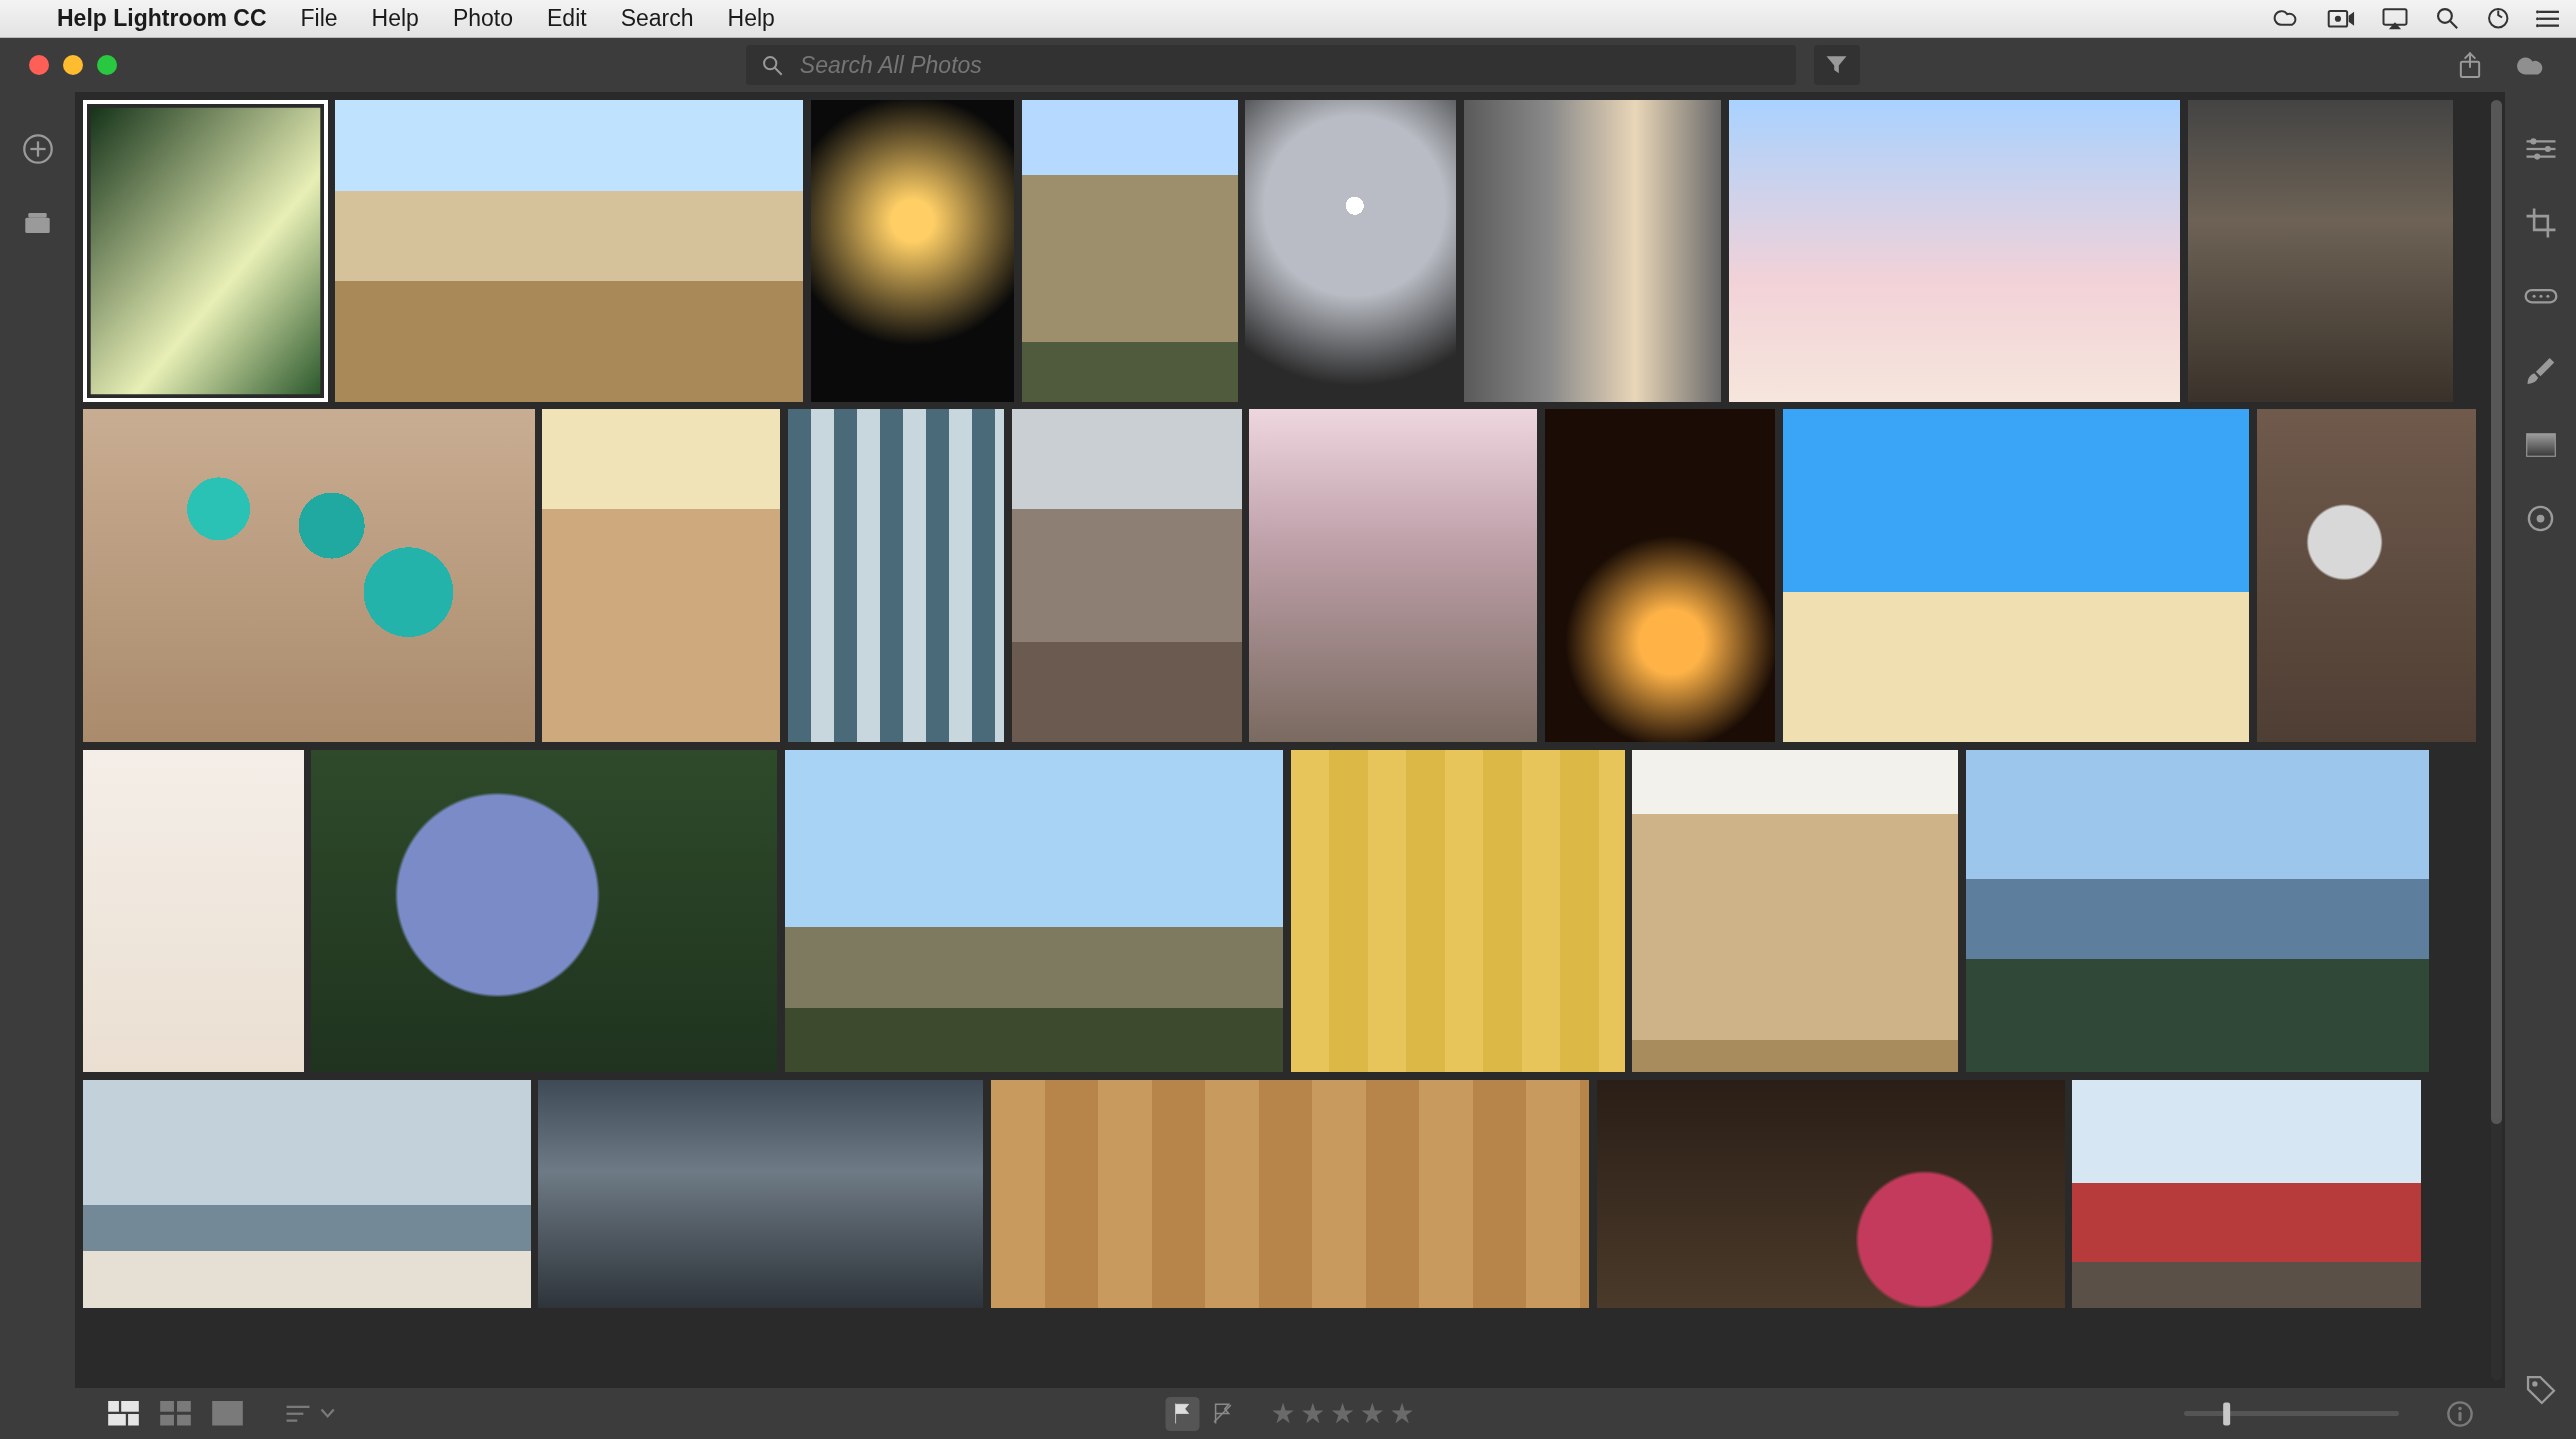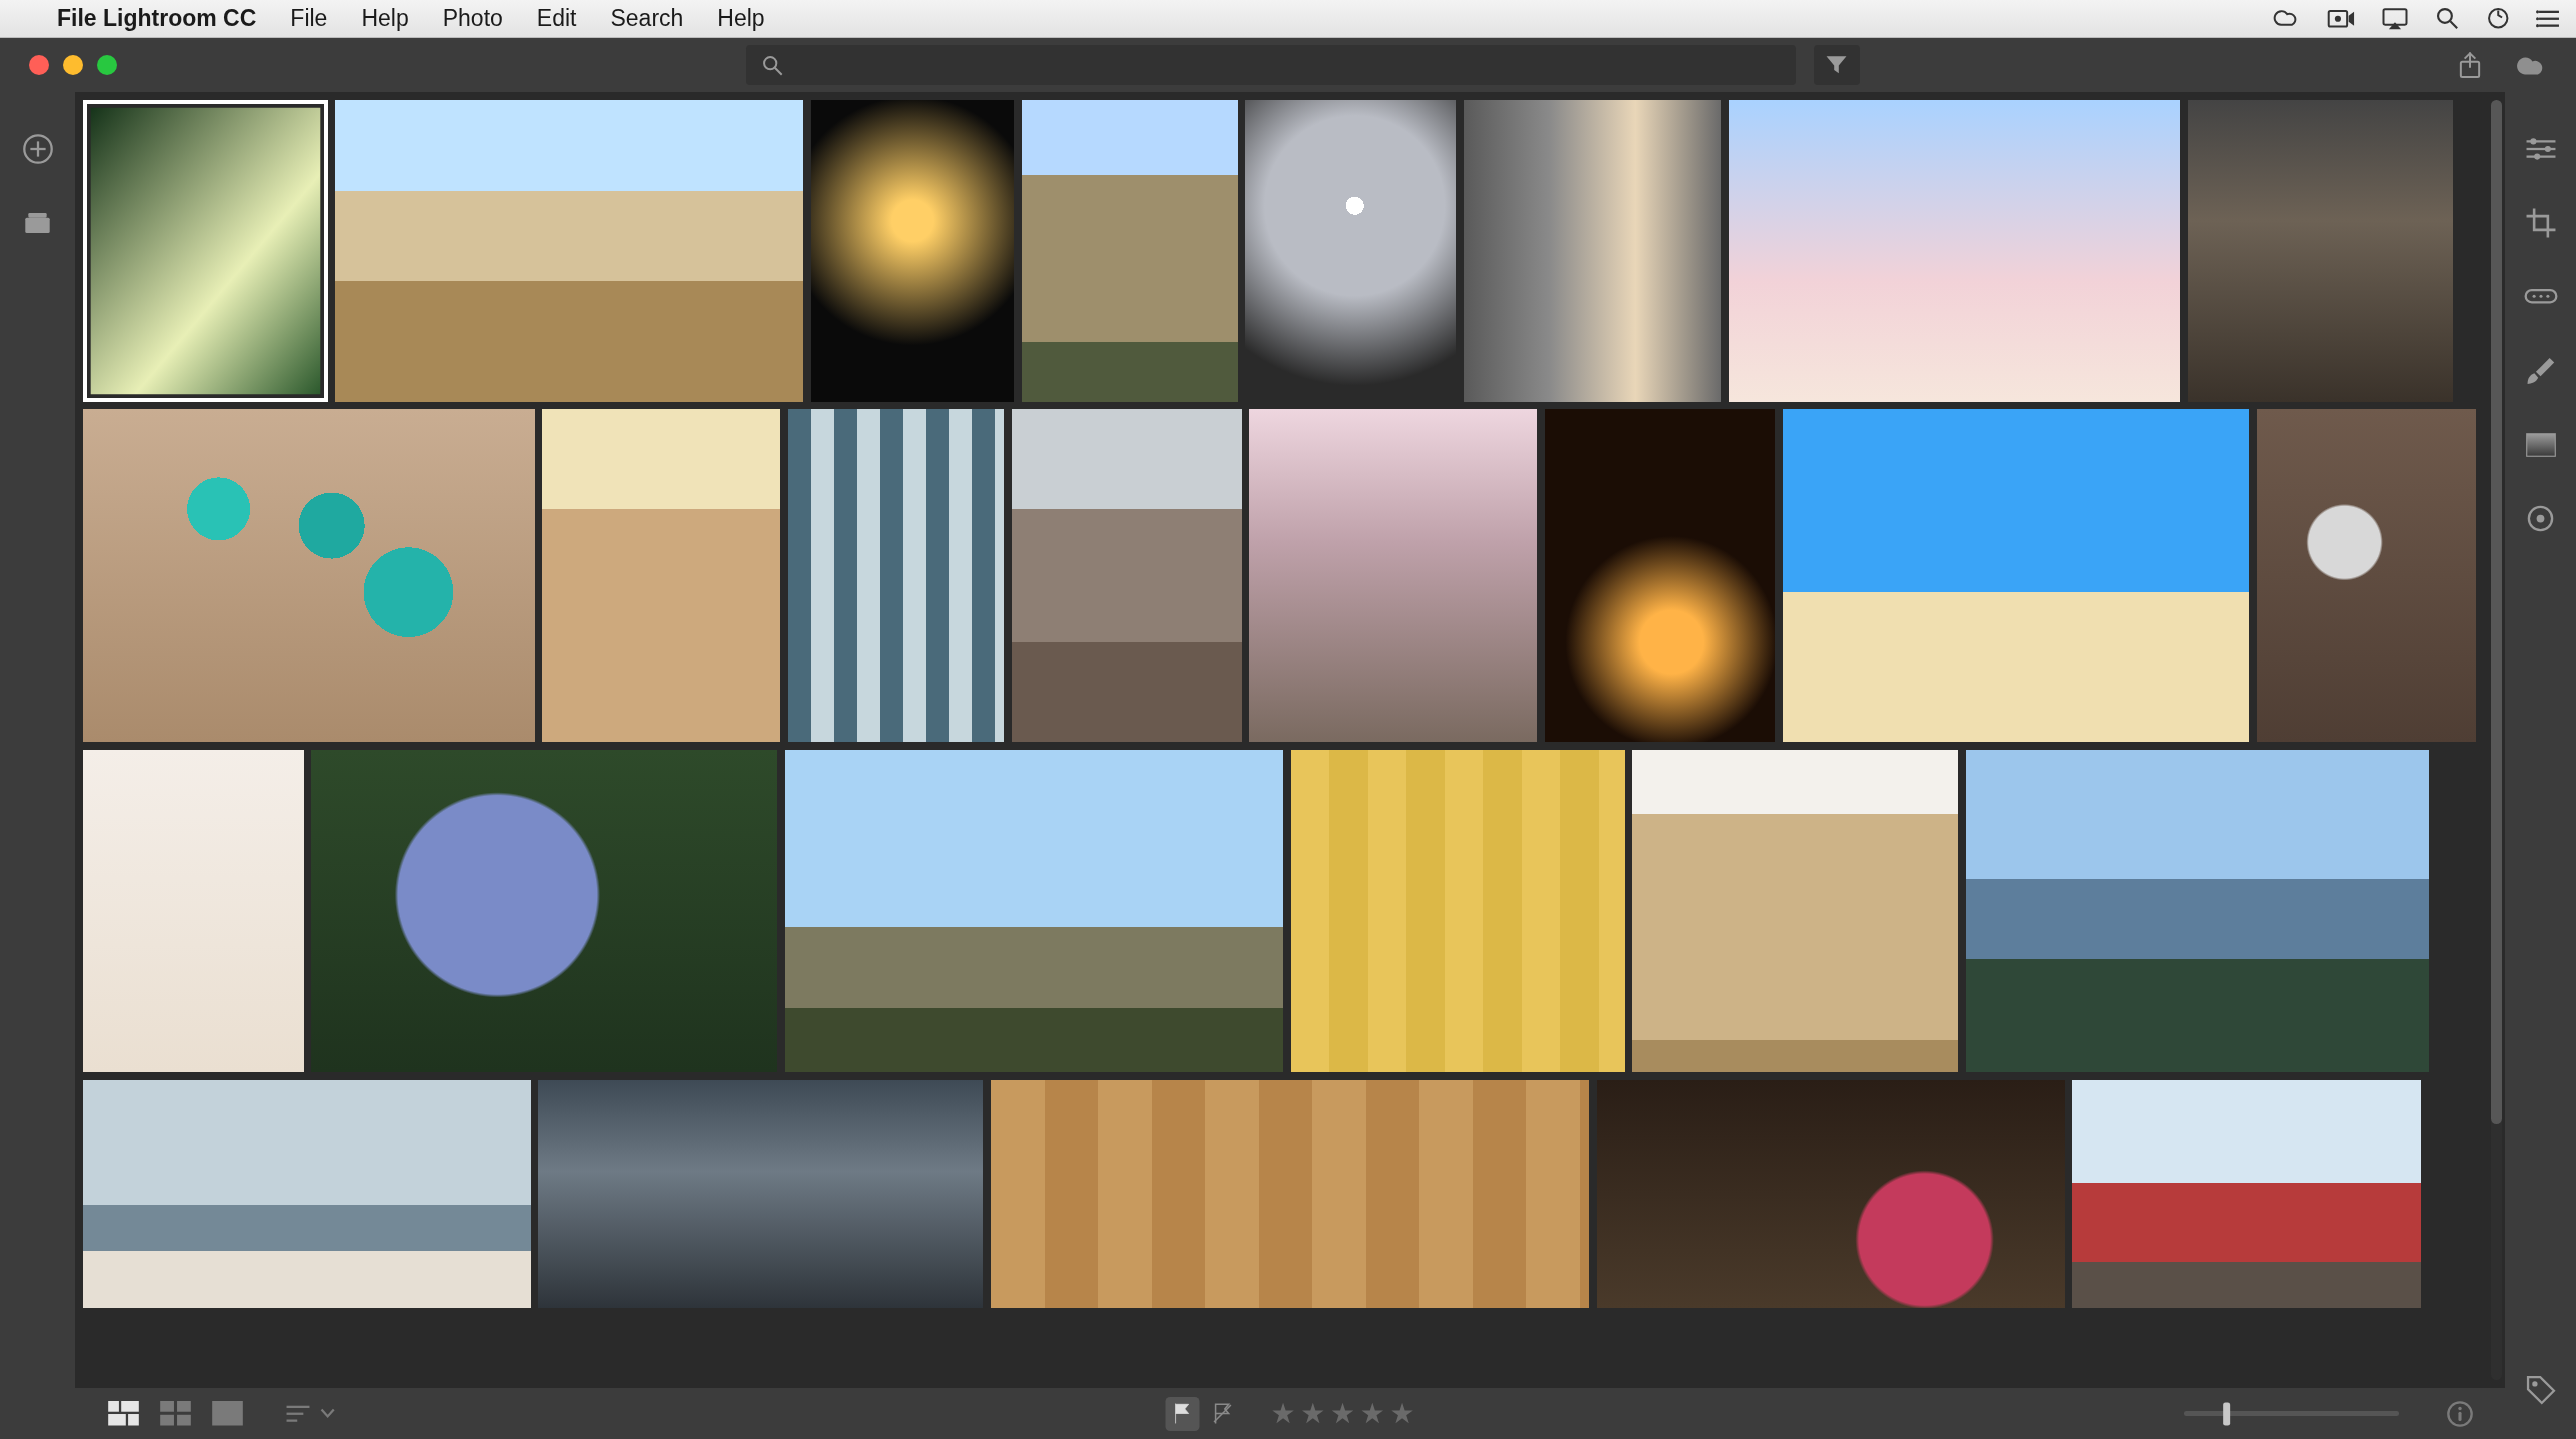--- a/index.html
+++ b/index.html
@@ -220,21 +220,21 @@
   .info-btn { font-size:28px; color:var(--text-dimmer); margin-left:23px; cursor:pointer;}
 
   
   svg { display:block; }
 </style>
 </head>
 <body>
 
 <div class="mac-menubar">
   <span class="apple"></span>
-  <span class="app-name">File Lightroom CC</span>
+  <span class="app-name">Help Lightroom CC</span>
   <span class="menu-item">File</span>
   <span class="menu-item">Help</span>
   <span class="menu-item">Photo</span>
   <span class="menu-item">Edit</span>
   <span class="menu-item">Search</span>
   <span class="menu-item">Help</span>
   <span class="spacer"></span>
   <div class="right-icons">
     <span>
       <svg width="29" height="21.5" viewBox="0 0 38 28">
@@ -289,20 +289,21 @@
     </div>
 
     <div class="toolbar-flex">
       <div class="searchbar">
         <span>
           <svg width="23" height="23" viewBox="0 0 30 30">
               <circle cx="12" cy="12" r="8" fill="none" stroke="#9a9a9a" stroke-width="2.6"></circle>
               <line x1="18" y1="18" x2="27" y2="27" stroke="#9a9a9a" stroke-width="2.6"></line>
             </svg>
         </span>
+        <input placeholder="Search All Photos" style="">
       </div>
       <div class="filter-btn">
         <svg width="23" height="21.5" viewBox="0 0 30 28">
             <path d="M2 3h26L18 15v10l-6-4v-6L2 3z" fill="#9a9a9a"></path>
           </svg>
       </div>
     </div>
 
     <div class="toolbar-right-icons">
       <span>

